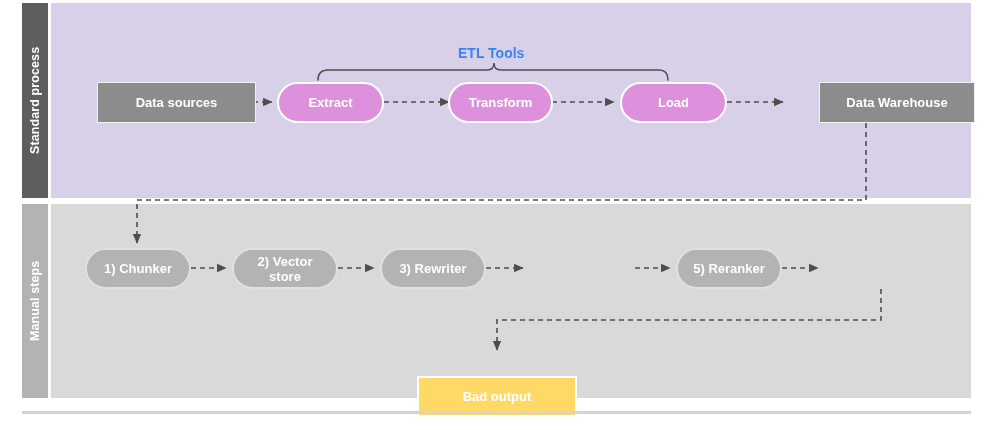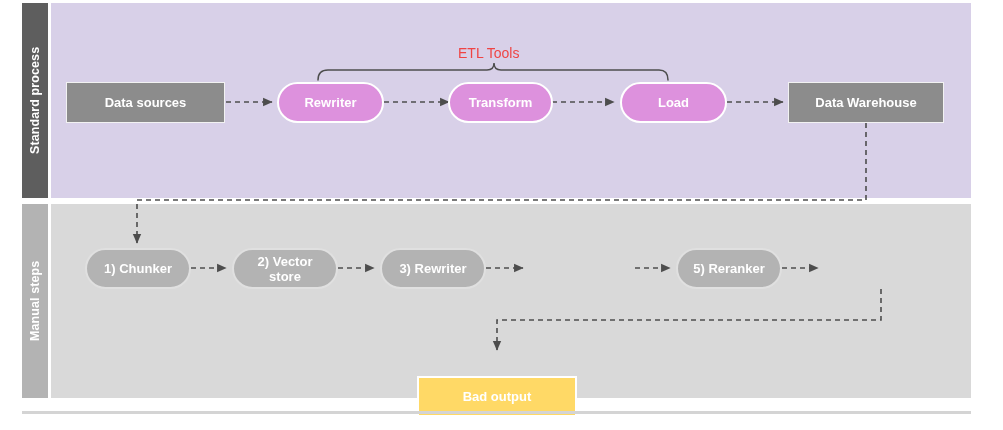--- a/index.html
+++ b/index.html
@@ -73,43 +73,44 @@
     text-align: center;
     color: #ffffff;
     font-weight: bold;
     font-size: 13px;
     line-height: 15px;
     box-sizing: border-box;
   }
   .node.rect {
     background: #8c8c8c;
     border: 1.5px solid #f2f2f2;
+    margin-left: 31px;
   }
   .node.pill-purple {
     background: #dd91dd;
     border: 2px solid #ffffff;
     border-radius: 22px;
   }
   .node.pill-gray {
     background: #b3b3b3;
     border: 2px solid #e0e0e0;
     border-radius: 22px;
   }
   .node.rect-yellow {
     background: #ffd966;
     border: 2px solid #ffffff;
     color: #ffffff;
   }
 
   
   .bracket-label {
     position: absolute;
-    color: #ef4444;
+    color: #3b82f6;
     font-size: 14px;
-    font-weight: normal;
+    font-weight: bold;
     white-space: nowrap;
   }
 
   svg.overlay {
     position: absolute;
     left: 0; top: 0;
     width: 1003px;
     height: 430px;
     pointer-events: none;
   }
@@ -157,21 +158,21 @@
 
     <g stroke="#4d4d4d" stroke-width="1.6" stroke-dasharray="5,4" fill="none">
       <path d="M881,289 L881,320 L497,320 L497,350" marker-end="url(#arrow)"></path>
     </g>
   </svg>
 
   <div class="bracket-label" style="left:458px; top:45px;">ETL Tools</div>
 
   <div class="node rect" style="left:66px; top:82px; width:159px; height:41px;">Data sources</div>
 
-  <div class="node pill-purple" style="left:277px; top:82px; width:107px; height:41px;">Rewriter</div>
+  <div class="node pill-purple" style="left:277px; top:82px; width:107px; height:41px;">Extract</div>
 
   <div class="node pill-purple" style="left:448px; top:82px; width:105px; height:41px;">Transform</div>
 
   <div class="node pill-purple" style="left:620px; top:82px; width:107px; height:41px;">Load</div>
 
   <div class="node rect" style="left:788px; top:82px; width:156px; height:41px;">Data Warehouse</div>
 
   <div class="node pill-gray" style="left:85px; top:248px; width:106px; height:41px;">1) Chunker</div>
 
   <div class="node pill-gray" style="left:232px; top:248px; width:106px; height:41px; padding:0 22px;">2) Vector store</div>

